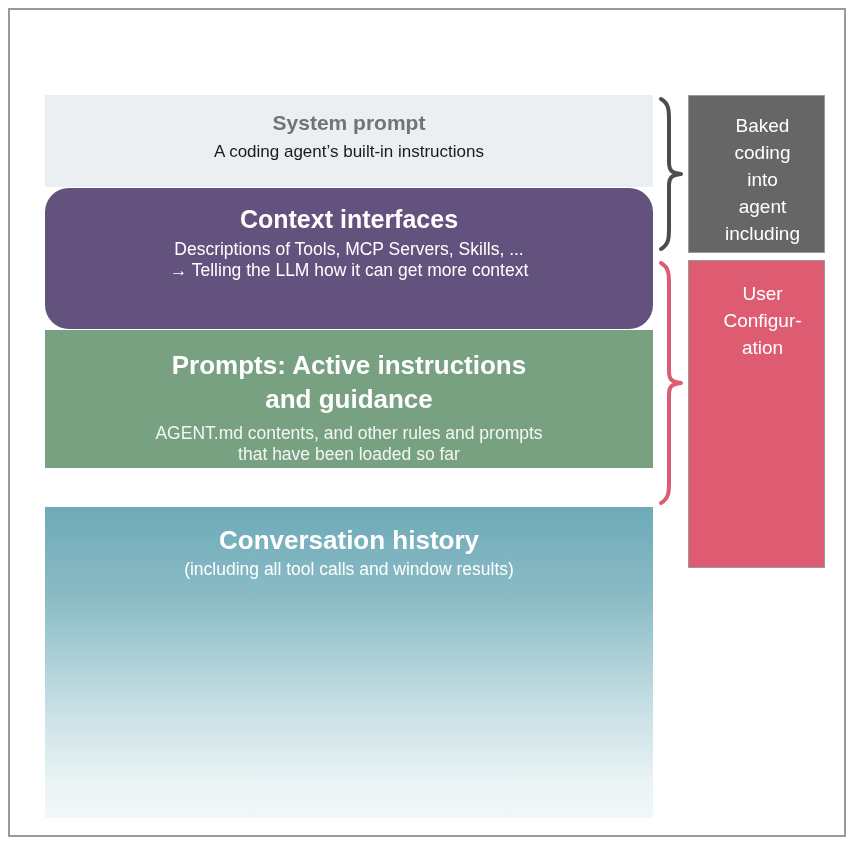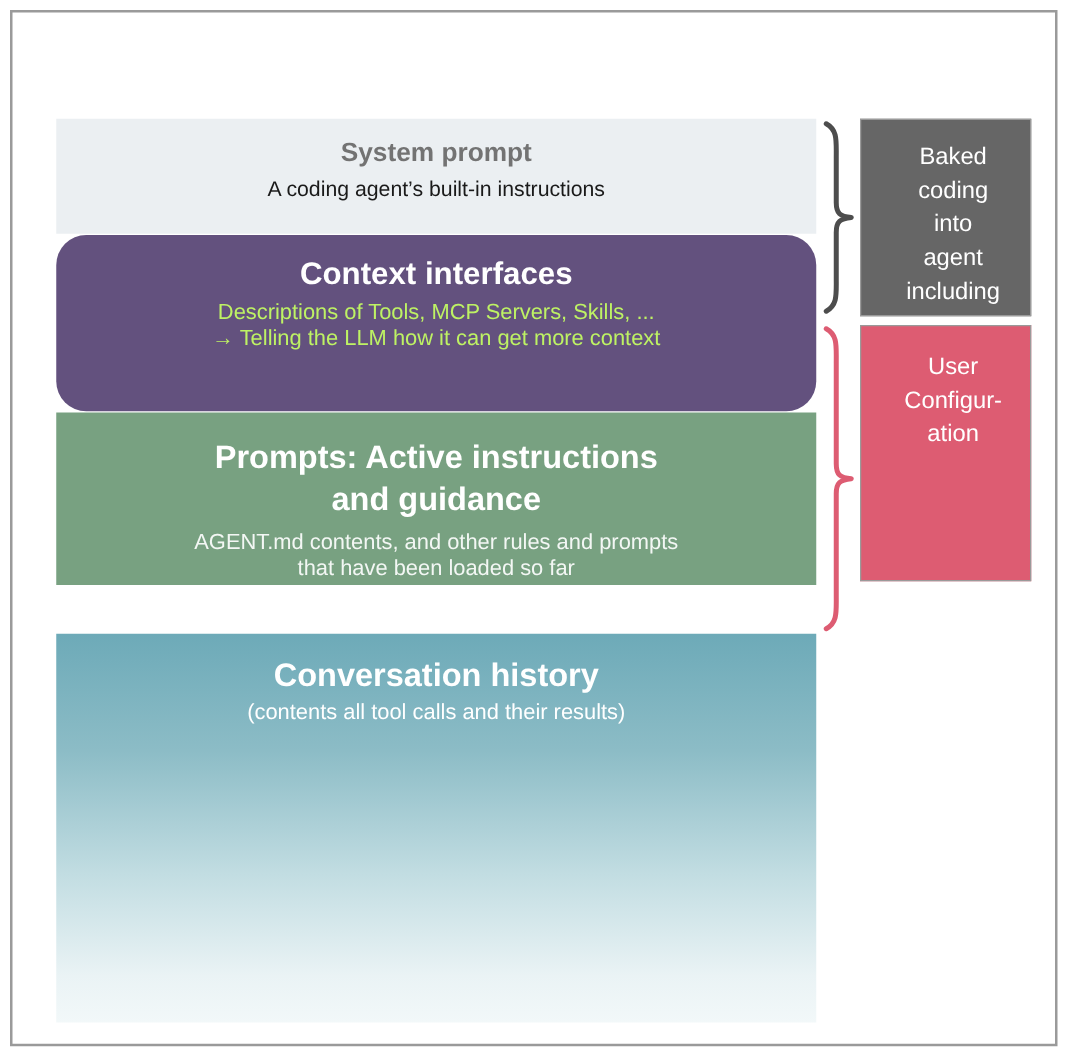--- a/index.html
+++ b/index.html
@@ -78,21 +78,21 @@
     height: 141px;
     background: #63517e;
     border-radius: 24px;
   }
   #layer-interfaces .l-title {
     color: #ffffff;
     font-size: 25px;
     padding-top: 17px;
   }
   #layer-interfaces .l-sub {
-    color: #bef264;
+    color: #ffffff;
     font-size: 17.5px;
     padding-top: 4px;
   }
 
   
   #layer-prompts {
     top: 320px;
     height: 138px;
     background: #78a181;
   }
@@ -146,21 +146,21 @@
     color: #ffffff;
     overflow: hidden;
   }
   #box-baked {
     top: 85px;
     height: 158px;
     background: #666666;
   }
   #box-user {
     top: 250px;
-    height: 205px;
+    height: 308px;
     background: #dd5c72;
   }
   .side-box .sb-text {
     font-size: 19px;
     line-height: 1.42;
     padding: 0 4px;
     margin-left: 12px;
   }
   #box-baked .sb-text { padding-top: 17px; }
   #box-user  .sb-text { padding-top: 20px; }
@@ -184,21 +184,21 @@
 
   <div class="layer" id="layer-prompts">
     <div class="l-title">Prompts: Active instructions</div>
     <div class="l-title" style="padding-top:0">and guidance</div>
     <div class="l-sub">AGENT.md contents, and other rules and prompts</div>
     <div class="l-sub" style="padding-top:0">that have been loaded so far</div>
   </div>
 
   <div class="layer" id="layer-history">
     <div class="l-title">Conversation history</div>
-    <div class="l-sub">(contents all tool calls and their results)</div>
+    <div class="l-sub">(including all tool calls and window results)</div>
   </div>
 
   <div class="brace" id="brace-baked">
     <svg viewBox="0 0 34 156" preserveAspectRatio="none">
       <path d="M6 3 C 15 8, 14 16, 14 30 L 14 66 C 14 75, 17 77, 26 78
                C 17 79, 14 81, 14 90 L 14 126 C 14 140, 15 148, 6 153" fill="none" stroke="#4d4d4d" stroke-width="4" stroke-linecap="round" stroke-linejoin="round"></path>
     </svg>
   </div>
 
   <div class="brace" id="brace-user">

